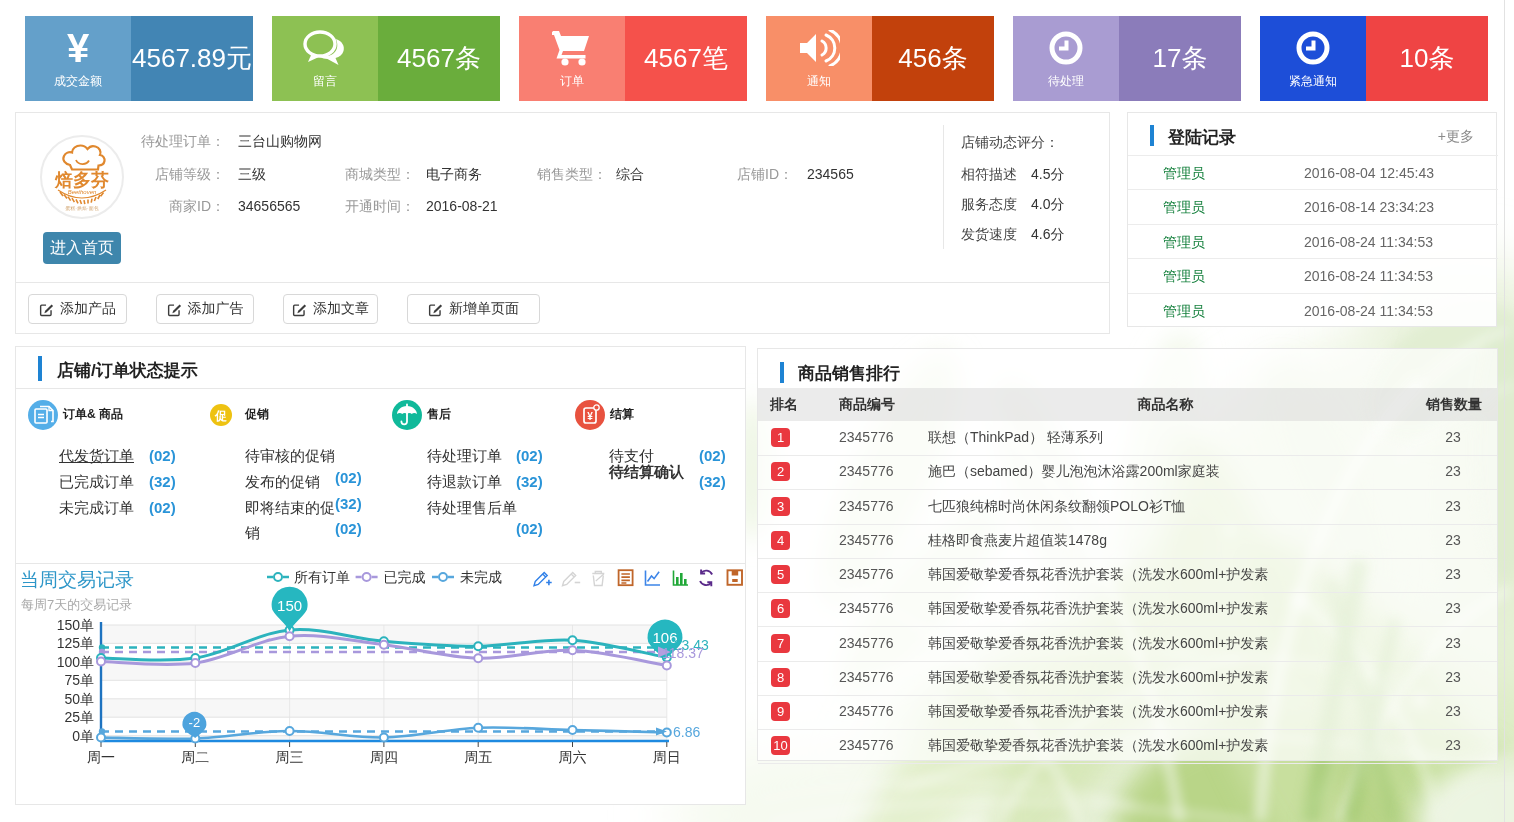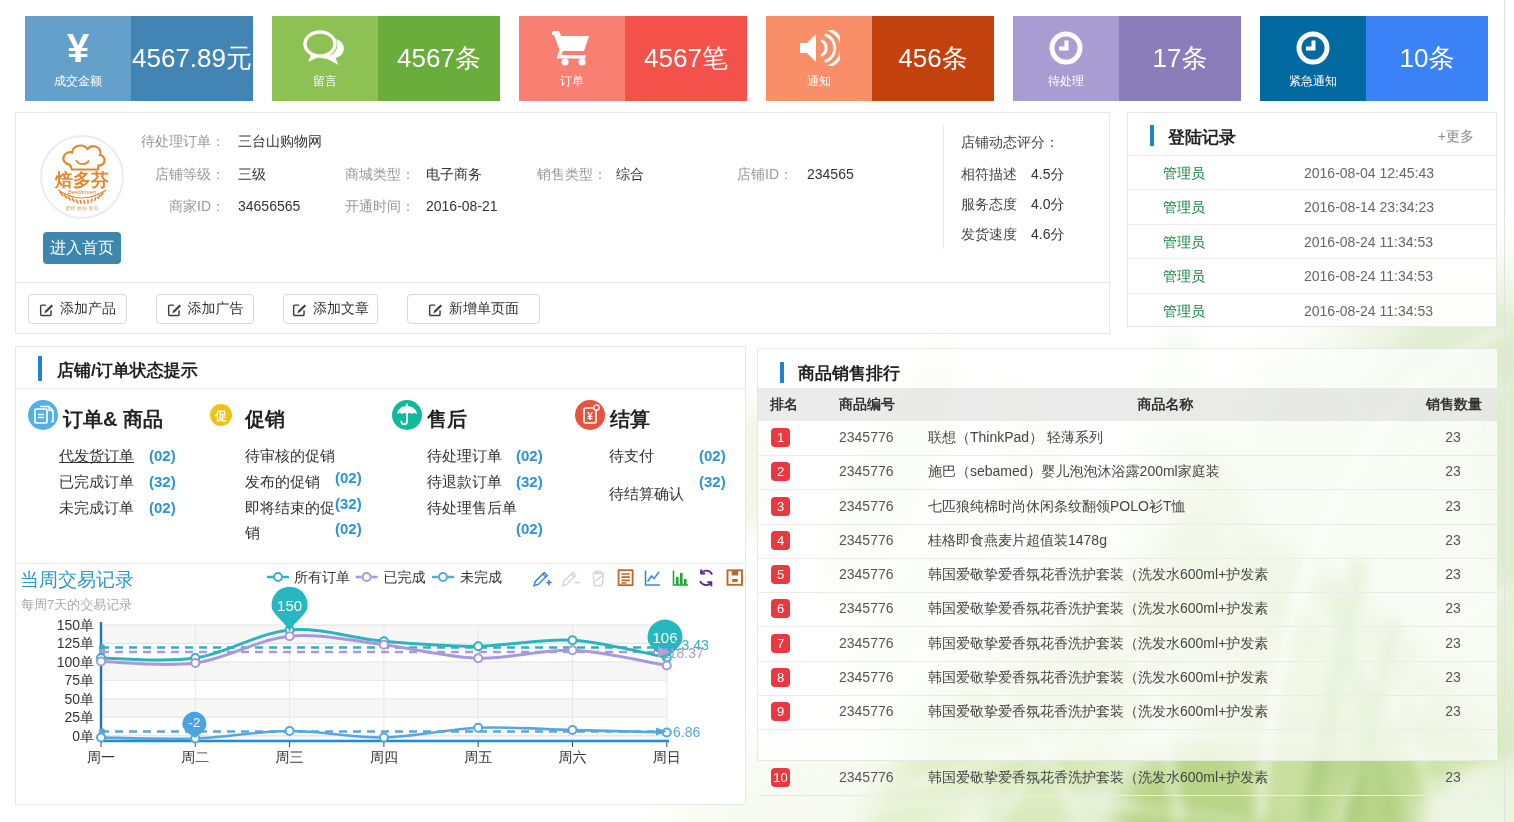--- a/index.html
+++ b/index.html
@@ -20,21 +20,21 @@
 
 .ilabel{position:absolute;color:#999;font-size:14px;text-align:right;}
 .ivalue{position:absolute;color:#333;font-size:14px;}
 .btn-main{position:absolute;left:27px;top:119px;width:78px;height:32px;background:#3e86ac;color:#fff;
  font-size:16px;border-radius:4px;display:flex;align-items:center;justify-content:center;}
 .abtn{position:absolute;height:30px;border:1px solid #d8d8d8;border-radius:4px;background:#fff;color:#333;
  font-size:14px;display:flex;align-items:center;justify-content:center;box-sizing:border-box;}
 .abtn svg{margin-right:6px;}
 
 .sico{position:absolute;width:30px;height:30px;border-radius:50%;}
-.stitle{position:absolute;font-size:20px;font-weight:bold;color:#222;}
+.stitle{position:absolute;font-size:12px;font-weight:bold;color:#222;}
 .slbl{position:absolute;font-size:15px;color:#333;}
 .scnt{position:absolute;font-size:15px;font-weight:bold;color:#2a94d8;}
 
 .lrow{position:absolute;left:0;width:370px;height:35px;border-top:1px solid #ececec;}
 .lrow .who{position:absolute;left:35px;top:9px;font-size:14px;color:#15803d;}
 .lrow .when{position:absolute;left:176px;top:9px;font-size:14px;color:#666;}
 
 .rrow{position:absolute;left:0;width:739px;height:34px;border-bottom:1px solid #ebebeb;font-size:14px;color:#555;}
 .rrow .bdg{position:absolute;left:13px;top:7px;width:19px;height:19px;background:#e9383f;border-radius:4px;
  color:#fff;font-size:13px;display:flex;align-items:center;justify-content:center;}
@@ -171,30 +171,30 @@
         <svg width="36" height="36" viewBox="0 0 36 36">
     <circle cx="18" cy="18" r="14" fill="none" stroke="#fff" stroke-width="5"></circle>
     <path d="M18.5 10.5 V18.5 H11" fill="none" stroke="#fff" stroke-width="4"></path>
   </svg>
       </div>
   <div class="lbl">待处理</div>
     </div>
  <div class="rt" style="background:#8b7cba;">17条</div>
 </div>
 <div class="card" style="left:1260px;">
- <div class="lt" style="background:#0369a1;">
+ <div class="lt" style="background:#1d4ed8;">
   <div class="icn">
         <svg width="36" height="36" viewBox="0 0 36 36">
     <circle cx="18" cy="18" r="14" fill="none" stroke="#fff" stroke-width="5"></circle>
     <path d="M18.5 10.5 V18.5 H11" fill="none" stroke="#fff" stroke-width="4"></path>
   </svg>
       </div>
   <div class="lbl">紧急通知</div>
     </div>
- <div class="rt" style="background:#3b82f6;">10条</div>
+ <div class="rt" style="background:#ef4444;">10条</div>
 </div>
 
 <div class="panel" style="left:15px;top:112px;width:1095px;height:222px;">
  <div class="abs" id="logo" style="left:24px;top:22px;width:84px;height:84px;">
   <svg width="84" height="84" viewBox="0 0 84 84">
    <circle cx="42" cy="42" r="41" fill="#fff" stroke="#ececec" stroke-width="2"></circle>
    <path d="M30 30 c-5 -1 -8 -5 -6 -9 c1.5 -3 5 -4.5 8 -3.5 c0 -4 4 -7 8.5 -7 c3 0 5.5 1.5 7 3.5 c2 -2.5 5 -3.5 8 -2.5 c4 1.2 6 5 4.5 8.5 c3 0.5 5 3 4.5 6 c-0.5 2.8 -3 4.5 -6 4.5 l-0.5 4 h-26 z" fill="none" stroke="#e0882e" stroke-width="2.2"></path>
    <path d="M36 25 a7 6 0 0 0 13 0.5" fill="none" stroke="#e0882e" stroke-width="1.8"></path>
    <text x="42" y="51" text-anchor="middle" font-size="18" font-weight="bold" fill="#e0882e" font-family="Liberation Sans">焙多芬</text>
    <text x="42" y="58.5" text-anchor="middle" font-size="6" font-style="italic" fill="#e0882e" font-family="Liberation Sans">Beethoven</text>
@@ -324,21 +324,21 @@
  <span class="slbl" style="left:229px;top:177px;">销</span>
     <span class="scnt" style="left:319px;top:173px;">(02)</span>
  <span class="slbl" style="left:411px;top:100px;">待处理订单</span>
     <span class="scnt" style="left:500px;top:100px;">(02)</span>
  <span class="slbl" style="left:411px;top:126px;">待退款订单</span>
     <span class="scnt" style="left:500px;top:126px;">(32)</span>
  <span class="slbl" style="left:411px;top:152px;">待处理售后单</span>
  <span class="scnt" style="left:500px;top:173px;">(02)</span>
  <span class="slbl" style="left:593px;top:100px;">待支付</span>
     <span class="scnt" style="left:683px;top:100px;">(02)</span>
- <span class="slbl" style="left:593px;top:138px;">待结算确认</span>
+ <span class="slbl" style="left:593px;top:116px;font-weight:bold;">待结算确认</span>
     <span class="scnt" style="left:683px;top:126px;">(32)</span>
  <div class="abs" style="left:0;top:216px;width:729px;height:1px;background:#e7e7e7;"></div>
 
  <div class="abs" id="chart" style="left:0;top:214px;width:729px;height:244px;">
  <svg width="729" height="244" viewBox="0 0 729 244">
 
   <text x="4" y="25" font-size="19" fill="#2d96c8" font-family="Liberation Sans">当周交易记录</text>
   <text x="5" y="48" font-size="13" fill="#aaa" font-family="Liberation Sans">每周7天的交易记录</text>
 
   <g>
@@ -540,19 +540,19 @@
       <span class="code">2345776</span>
       <span class="name">韩国爱敬挚爱香氛花香洗护套装（洗发水600ml+护发素</span>
       <span class="qty">23</span>
     </div>
  <div class="rrow" style="top:346px;">
       <span class="bdg">9</span>
       <span class="code">2345776</span>
       <span class="name">韩国爱敬挚爱香氛花香洗护套装（洗发水600ml+护发素</span>
       <span class="qty">23</span>
     </div>
- <div class="rrow" style="top:380px;margin-top:32px;">
+ <div class="rrow" style="top:380px;">
       <span class="bdg">10</span>
       <span class="code">2345776</span>
       <span class="name">韩国爱敬挚爱香氛花香洗护套装（洗发水600ml+护发素</span>
       <span class="qty">23</span>
     </div>
 </div>
 
 </body></html>

